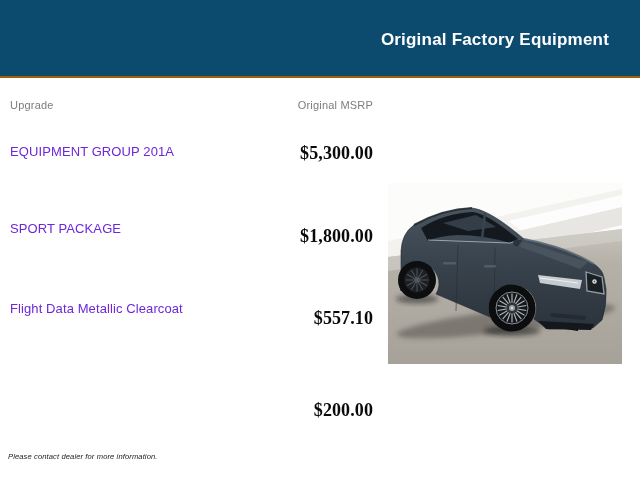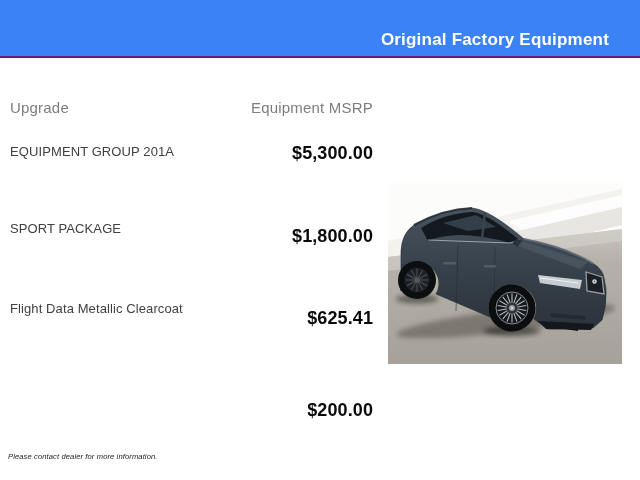--- a/index.html
+++ b/index.html
@@ -2,39 +2,39 @@
 <html><head>
 <meta charset="utf-8">
 <style>
   html,body{margin:0;padding:0;background:#fff;}
   #stage{
     position:relative;width:640px;height:480px;overflow:hidden;background:#ffffff;
     font-family:"Liberation Sans","DejaVu Sans",sans-serif;
   }
   
   .hdr{
-    position:absolute;left:0;top:0;width:640px;height:58px;
-    background:#3b82f6;border-bottom:2px solid #701a75;box-sizing:border-box;
+    position:absolute;left:0;top:0;width:640px;height:78px;
+    background:#0c4a6e;border-bottom:2px solid #a16207;box-sizing:border-box;
   }
   .hdr-title{
     position:absolute;top:30px;right:31px;
     color:#ffffff;font-size:17px;font-weight:700;letter-spacing:.2px;white-space:nowrap;
   }
   
-  .col-h{position:absolute;font-size:15px;color:#7d7d7d;letter-spacing:.2px;white-space:nowrap;}
+  .col-h{position:absolute;font-size:11px;color:#7d7d7d;letter-spacing:.2px;white-space:nowrap;}
   .col-upgrade{left:10px;top:99px;}
   .col-msrp{right:267px;top:99px;text-align:right;}
   
   .row-label{
-    position:absolute;left:10px;font-size:13px;line-height:12.5px;color:#404040;
+    position:absolute;left:10px;font-size:13px;line-height:12.5px;color:#6d28d9;
     letter-spacing:.1px;white-space:pre-line;
   }
   .row-price{
     position:absolute;right:267px;font-size:18px;line-height:20px;font-weight:700;color:#0a0a0a;
-    text-align:right;white-space:nowrap;letter-spacing:.1px;
+    text-align:right;white-space:nowrap;letter-spacing:.1px;font-family:Liberation Serif, serif;
   }
   .l0{top:146px}.p0{top:143px}
   .l1{top:223px}.p1{top:226px}
   .l2{top:303px}.p2{top:308px}
   .l3{top:380px}.p3{top:400px}
   
   .photo{position:absolute;left:388px;top:183px;width:234px;height:181px;}
   .photo svg{display:block;width:234px;height:181px;}
   
   .fine{
@@ -45,30 +45,30 @@
 </head>
 <body>
 
 <div id="stage">
 
   <div class="hdr">
     <div class="hdr-title">Original Factory Equipment</div>
   </div>
 
   <div class="col-h col-upgrade">Upgrade</div>
-  <div class="col-h col-msrp">Equipment MSRP</div>
+  <div class="col-h col-msrp">Original MSRP</div>
 
   <div class="row-label l0">EQUIPMENT GROUP 201A</div>
   <div class="row-price p0">$5,300.00</div>
 
   <div class="row-label l1">SPORT PACKAGE</div>
   <div class="row-price p1">$1,800.00</div>
 
   <div class="row-label l2">Flight Data Metallic Clearcoat</div>
-  <div class="row-price p2">$625.41</div>
+  <div class="row-price p2">$557.10</div>
 
   <div class="row-price p3">$200.00</div>
 
   <div class="photo">
     <svg viewBox="0 0 234 181" xmlns="http://www.w3.org/2000/svg">
       <defs>
         <linearGradient id="floorGrad" x1="0" y1="0" x2="0" y2="1">
           <stop offset="0" stop-color="#c9c5be"></stop>
           <stop offset="0.25" stop-color="#b5b0a8"></stop>
           <stop offset="1" stop-color="#a7a299"></stop>

